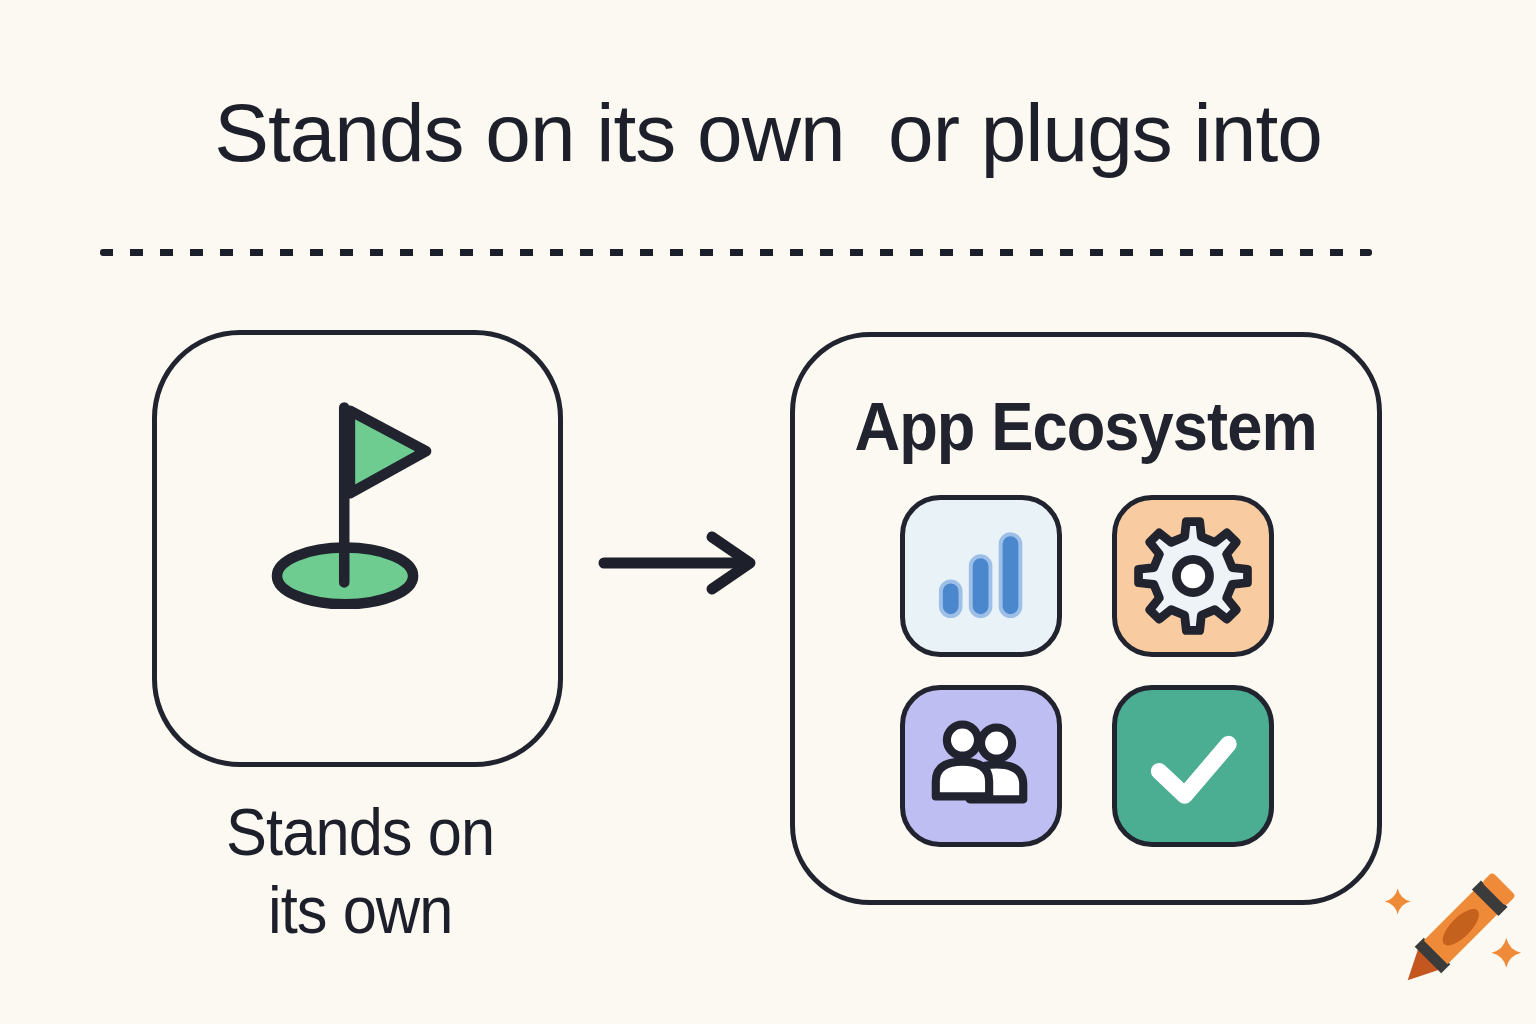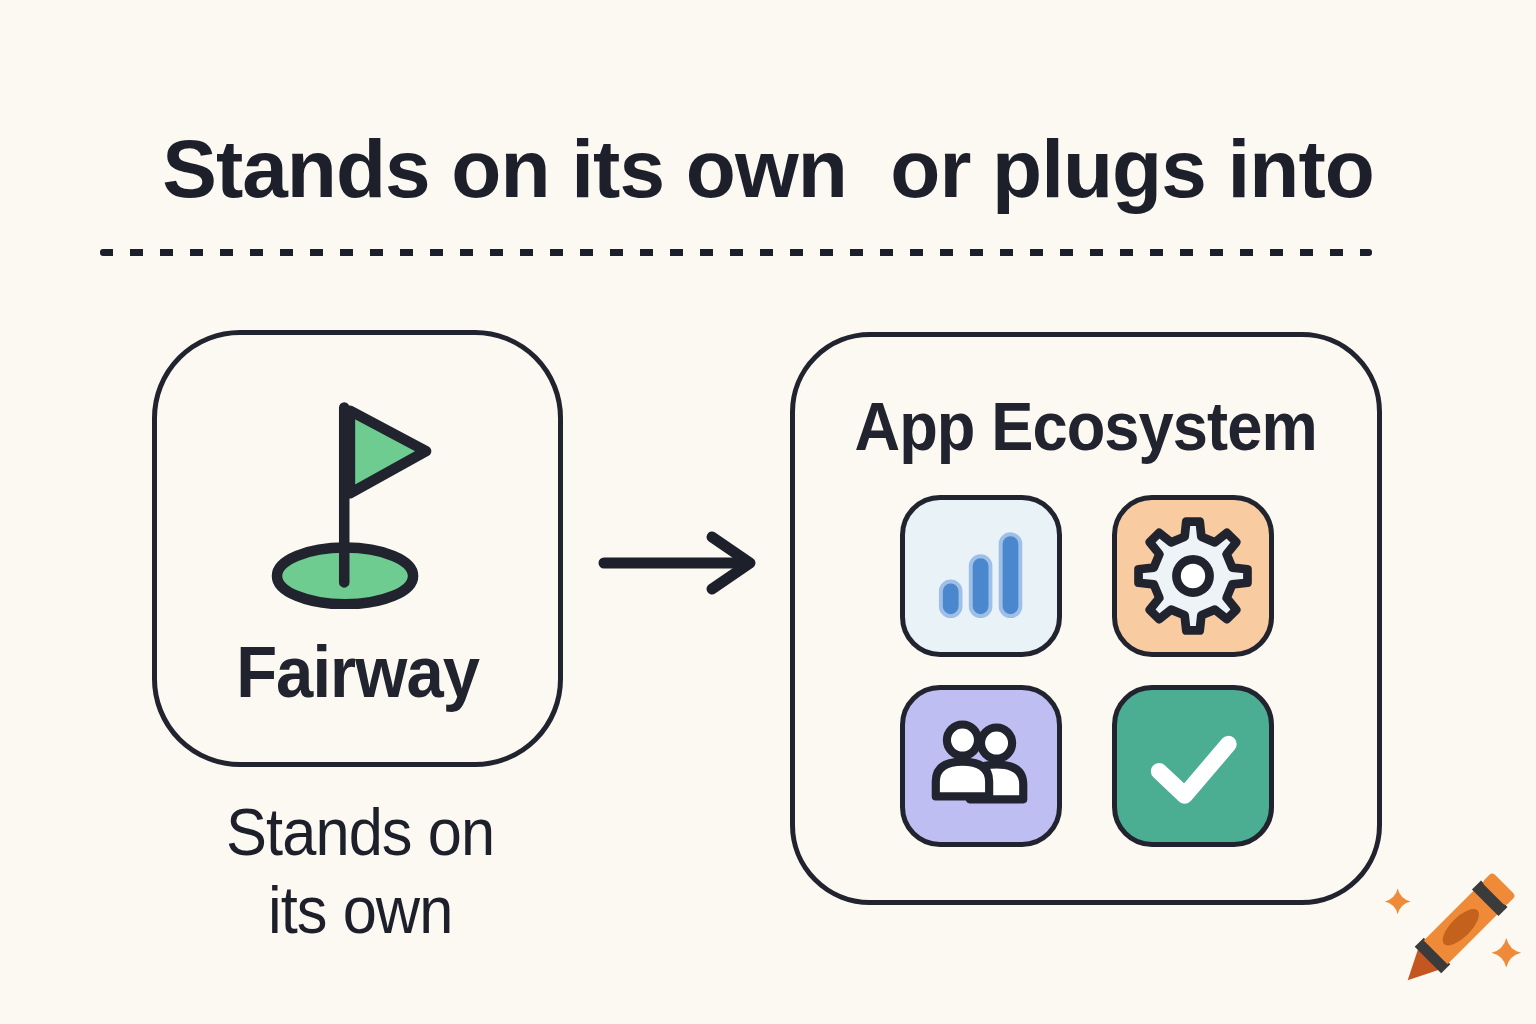--- a/index.html
+++ b/index.html
@@ -8,22 +8,22 @@
     background:#fbf9f1;
     font-family:"Liberation Sans", sans-serif;
     color:#21242f;
   }
   .abs{position:absolute;}
   .condense{display:inline-block;transform:scaleX(0.93);transform-origin:center;}
 
   
   #main-title{
     top:86px;left:0;width:1536px;text-align:center;
-    font-size:82px;font-weight:700;letter-spacing:-1px;
-    white-space:pre;color:#1d202b;margin-top:36px;
+    font-size:82px;font-weight:400;letter-spacing:-1px;
+    white-space:pre;color:#1d202b;
   }
 
   
   #divider{
     top:249px;left:100px;width:1272px;height:7px;
     background:repeating-linear-gradient(90deg,#1b1f2a 0 13px,transparent 13px 30px);
     border-radius:3px;
   }
 
   
@@ -80,23 +80,20 @@
 <div id="main-title" class="abs">Stands on its own  or plugs into</div>
 
 <div id="divider" class="abs"></div>
 
 <div id="fairway-card" class="abs">
   <svg id="fairway-flag" class="abs" width="162" height="212" viewBox="0 0 200 260">
     <path d="M 98 16 L 192 66 L 98 118 Z" fill="#6fcc90" stroke="#21242f" stroke-width="13" stroke-linejoin="round"></path>
     <ellipse cx="92" cy="220" rx="84" ry="35" fill="#6fcc90" stroke="#21242f" stroke-width="13"></ellipse>
     <line x1="91" y1="12" x2="91" y2="228" stroke="#21242f" stroke-width="13" stroke-linecap="round"></line>
   </svg>
-  <div id="fairway-label" class="abs">
-    <span class="condense">Fairway</span>
-  </div>
 </div>
 
 <div id="fairway-caption" class="abs">
   <span class="condense">Stands on</span><br>
   <span class="condense">its own</span>
 </div>
 
 <svg id="connector-arrow" class="abs" width="172" height="74" viewBox="0 0 172 74">
   <line x1="10" y1="37" x2="152" y2="37" stroke="#1d202b" stroke-width="11" stroke-linecap="round"></line>
   <path d="M 118 11 L 156 37 L 118 63" fill="none" stroke="#1d202b" stroke-width="11" stroke-linecap="round" stroke-linejoin="round"></path>

